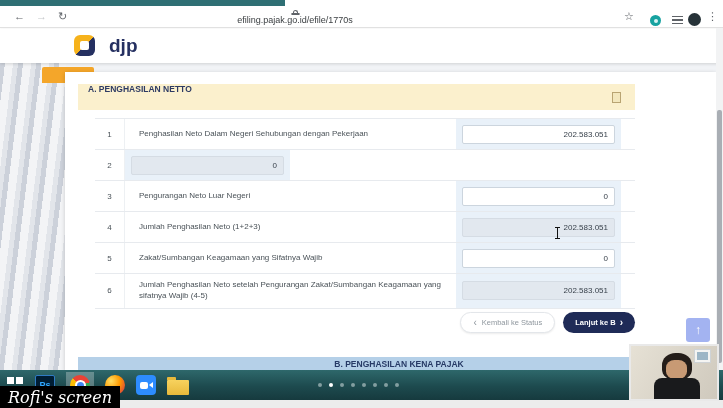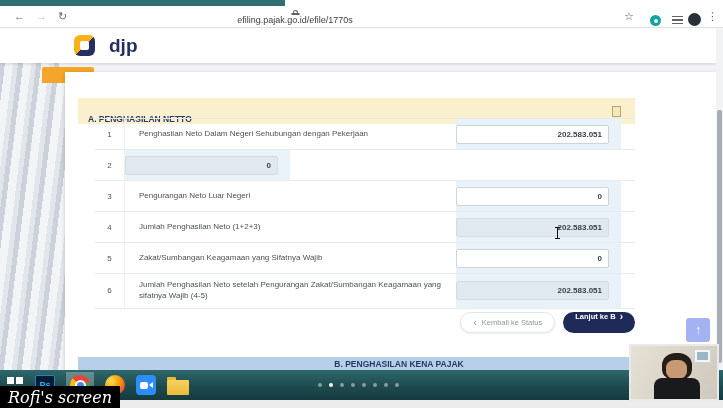--- a/index.html
+++ b/index.html
@@ -37,39 +37,39 @@
   .person-ic:before{content:"";position:absolute;left:2.5px;top:0;width:4px;height:4px;border-radius:50%;background:#e3a51f;}
   .person-ic:after{content:"";position:absolute;left:0;top:4.5px;width:9px;height:4.5px;border-radius:5px 5px 0 0;background:#e3a51f;}
 
   
   .page{position:absolute;top:63px;left:0;width:723px;height:337px;background:#f1f3f6;}
   .building{position:absolute;left:0;top:0;width:66px;height:337px;
             background:repeating-linear-gradient(97deg,#ccd1da 0 5px,#f3f4f6 5px 13px,#e2e5ea 13px 18px);}
   .orange-tab{position:absolute;left:42px;top:4px;width:52px;height:16px;background:#f4a62a;border-radius:2px 2px 0 0;}
   .card{position:absolute;left:65px;top:9px;width:651px;height:299px;background:#fff;box-shadow:0 1px 4px rgba(0,0,0,.18);}
 
-  .section-a{position:absolute;left:13px;top:26px;width:557px;height:26px;background:#fbf0cd;display:flex;align-items:flex-end;}
+  .section-a{position:absolute;left:13px;top:12px;width:557px;height:26px;background:#fbf0cd;display:flex;align-items:flex-start;}
   .section-a-title{margin-left:10px;font-size:8.5px;font-weight:bold;color:#2d3a63;}
   .collapse-ic{position:absolute;right:14px;top:8px;width:7px;height:9px;border:1px solid #b9a472;background:#f3e7bd;}
 
   .tbl{position:absolute;left:30px;top:46px;width:540px;border-top:1px solid #e7eaee;}
   .t-row{display:flex;min-height:30px;border-bottom:1px solid #e7eaee;align-items:stretch;}
   .t-no{width:30px;border-right:1px solid #edf0f3;display:flex;align-items:center;justify-content:center;font-size:8px;color:#4a5258;box-sizing:border-box;flex:none;}
   .t-label{width:331px;padding:6px 10px 6px 14px;font-size:8px;color:#4a5258;display:flex;align-items:center;line-height:1.35;box-sizing:border-box;flex:none;}
   .t-valcol{width:165px;background:#e9f1f9;display:flex;align-items:center;flex:none;}
-  .t-input{width:153px;height:19px;background:#fff;border:1px solid #ccd5de;border-radius:2px;font-size:8px;color:#39424c;
-           display:flex;align-items:center;justify-content:flex-end;padding-right:6px;box-sizing:border-box;font-weight:bold;}
+  .t-input{width:153px;height:19px;margin-left:6px;background:#fff;border:1px solid #ccd5de;border-radius:2px;font-size:8px;color:#39424c;
+           display:flex;align-items:center;justify-content:flex-end;padding-right:6px;box-sizing:border-box;}
   .t-input.disabled{background:#e2e8ef;border-color:#d5dce4;}
 
   .btn-row{position:absolute;left:13px;top:240px;width:557px;display:flex;justify-content:flex-end;gap:8px;align-items:center;}
   .btn-back{height:21px;padding:0 12px;border-radius:11px;background:#fff;border:1px solid #e3e6ea;color:#8f979e;font-size:7.5px;
             display:flex;align-items:center;gap:5px;box-shadow:0 1px 2px rgba(0,0,0,.08);box-sizing:border-box;}
   .btn-back .chev{font-size:10px;line-height:10px;}
   .btn-next{height:21px;padding:0 12px;border-radius:11px;background:#1f2b57;color:#fff;font-size:7.5px;font-weight:bold;
-            display:flex;gap:4px;}
+            display:flex;align-items:center;gap:4px;}
   .btn-next .chev{font-size:10px;line-height:10px;}
 
   .section-b{position:absolute;left:13px;top:285px;width:632px;height:14px;background:#b5d0e8;display:flex;align-items:center;justify-content:center;}
   .section-b-title{margin-left:10px;font-size:8.5px;font-weight:bold;color:#273a66;white-space:nowrap;}
   .caret-down{position:absolute;right:8px;top:5px;width:0;height:0;border-left:3px solid transparent;border-right:3px solid transparent;border-top:4px solid #3c4f7a;}
 
   .back-top{position:absolute;left:686px;top:255px;width:24px;height:24px;border-radius:3px;background:rgba(140,160,238,.8);
             color:#fff;font-size:12px;display:flex;align-items:center;justify-content:center;z-index:4;}
 
   .scrollbar{position:absolute;right:0;top:28px;width:7px;height:372px;background:#f2f3f4;z-index:6;}

